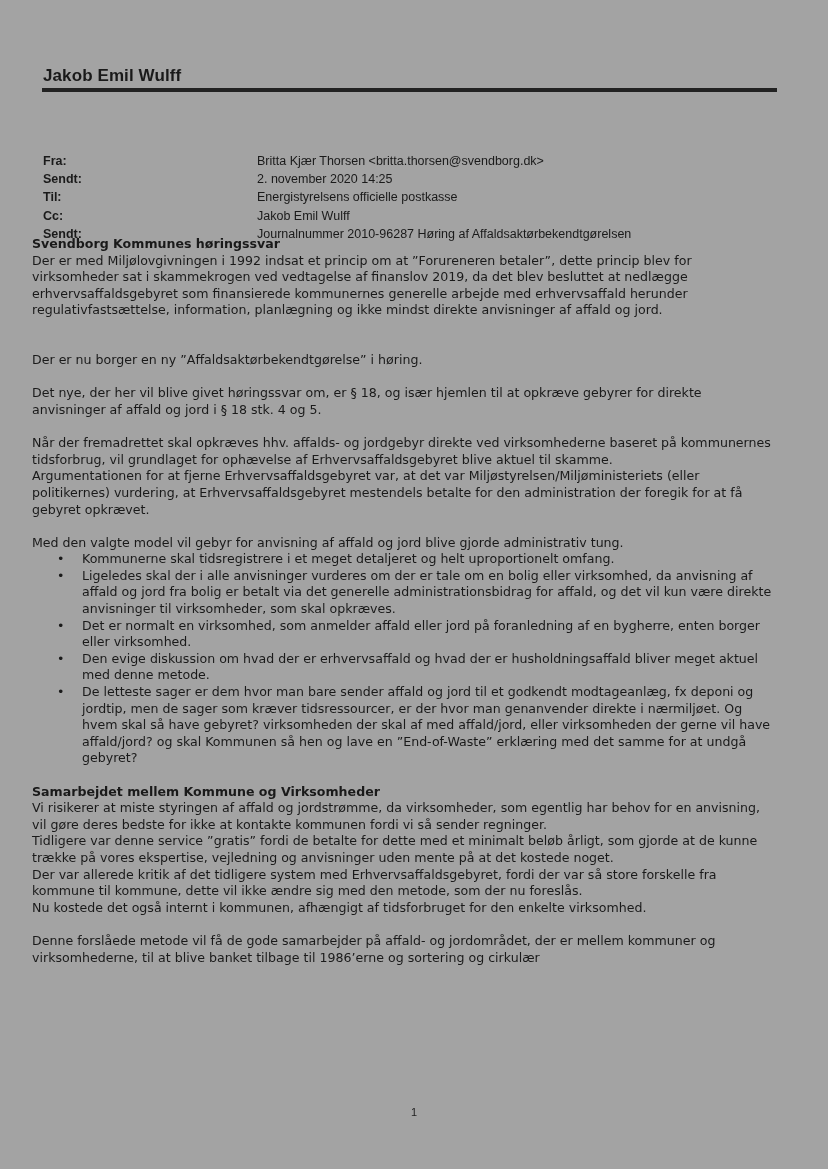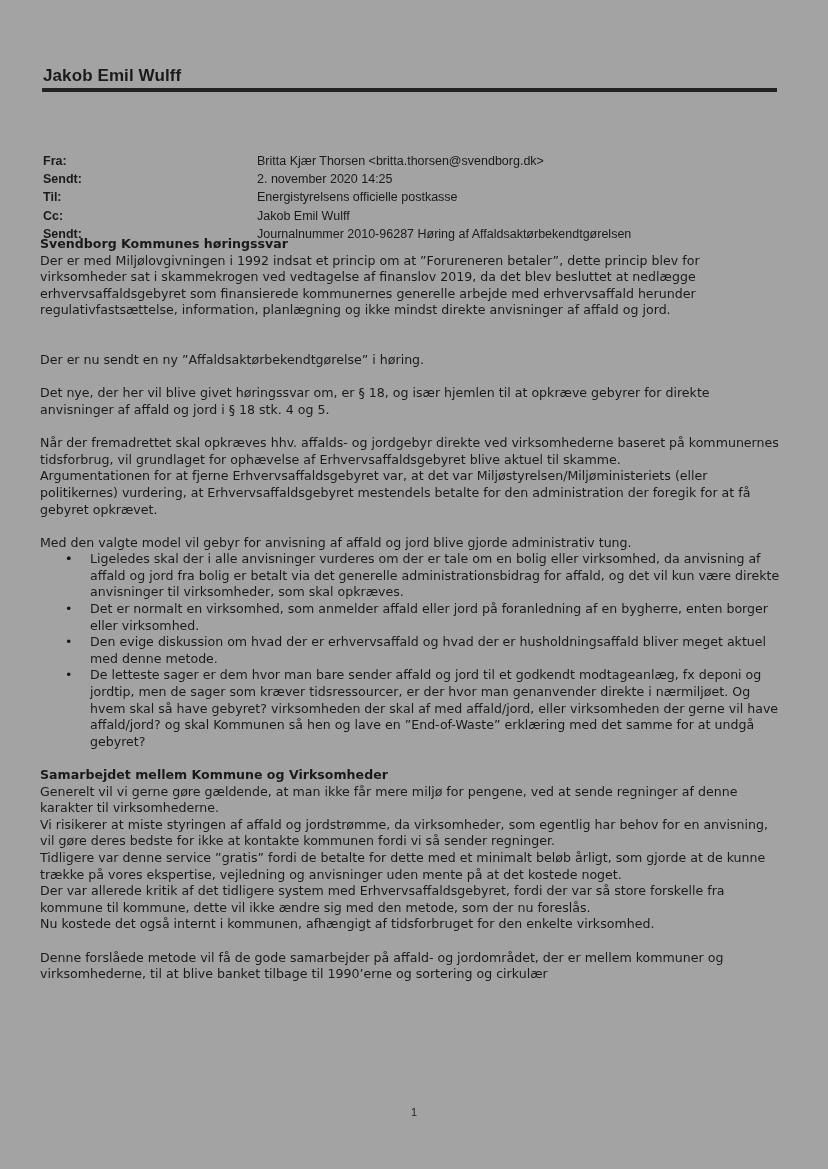--- a/index.html
+++ b/index.html
@@ -14,21 +14,21 @@
     position: absolute; left: 42px; top: 88px; width: 735px; height: 4px; background: #222;
   }
   .headers {
     position: absolute; left: 43px; top: 113px; width: 740px;
     font-family: Liberation Sans, sans-serif; font-size: 12.5px; line-height: 18.2px; margin-top: 39px;
   }
   .hrow { display: flex; }
   .hlabel { width: 214px; font-weight: bold; flex: none; }
   .hvalue { flex: 1; white-space: nowrap; }
   .body {
-    position: absolute; left: 40px; top: 236px; width: 740px;
+    position: absolute; left: 32px; top: 236px; width: 740px;
     font-family: "DejaVu Sans", sans-serif; font-size: 12.6px; line-height: 16.6px; color: #1a1a1a;
   }
   .body p { margin: 0; }
   .gap { height: 16.6px; }
   .section-heading { font-weight: bold; }
   ul.bullets { margin: 0; padding: 0; list-style: none; }
   ul.bullets li { position: relative; padding-left: 50px; }
   ul.bullets li .bullet { position: absolute; left: 25px; top: 0; }
   .page-number {
     position: absolute; left: 0; width: 828px; top: 1106px; text-align: center;
@@ -64,54 +64,54 @@
       <span class="hlabel">Sendt:</span>
       <span class="hvalue">Journalnummer 2010-96287 Høring af Affaldsaktørbekendtgørelsen</span>
     </div>
   </div>
 
   <div class="body">
     <p class="section-heading">Svendborg Kommunes høringssvar</p>
     <p>Der er med Miljølovgivningen i 1992 indsat et princip om at ”Forureneren betaler”, dette princip blev for virksomheder sat i skammekrogen ved vedtagelse af finanslov 2019, da det blev besluttet at nedlægge erhvervsaffaldsgebyret som finansierede kommunernes generelle arbejde med erhvervsaffald herunder regulativfastsættelse, information, planlægning og ikke mindst direkte anvisninger af affald og jord.</p>
     <div class="gap"></div>
     <div class="gap"></div>
-    <p>Der er nu sendt en ny ”Affaldsaktørbekendtgørelse” i høring.</p>
+    <p>Der er nu borger en ny ”Affaldsaktørbekendtgørelse” i høring.</p>
     <div class="gap"></div>
     <p>Det nye, der her vil blive givet høringssvar om, er § 18, og især hjemlen til at opkræve gebyrer for direkte anvisninger af affald og jord i § 18 stk. 4 og 5.</p>
     <div class="gap"></div>
     <p>Når der fremadrettet skal opkræves hhv. affalds- og jordgebyr direkte ved virksomhederne baseret på kommunernes tidsforbrug, vil grundlaget for ophævelse af Erhvervsaffaldsgebyret blive aktuel til skamme.</p>
     <p>Argumentationen for at fjerne Erhvervsaffaldsgebyret var, at det var Miljøstyrelsen/Miljøministeriets (eller politikernes) vurdering, at Erhvervsaffaldsgebyret mestendels betalte for den administration der foregik for at få gebyret opkrævet.</p>
     <div class="gap"></div>
     <p>Med den valgte model vil gebyr for anvisning af affald og jord blive gjorde administrativ tung.</p>
     <ul class="bullets">
       <li>
         <span class="bullet">•</span>
+        <span>Kommunerne skal tidsregistrere i et meget detaljeret og helt uproportionelt omfang.</span>
       </li>
       <li>
         <span class="bullet">•</span>
         <span>Ligeledes skal der i alle anvisninger vurderes om der er tale om en bolig eller virksomhed, da anvisning af affald og jord fra bolig er betalt via det generelle administrationsbidrag for affald, og det vil kun være direkte anvisninger til virksomheder, som skal opkræves.</span>
       </li>
       <li>
         <span class="bullet">•</span>
         <span>Det er normalt en virksomhed, som anmelder affald eller jord på foranledning af en bygherre, enten borger eller virksomhed.</span>
       </li>
       <li>
         <span class="bullet">•</span>
         <span>Den evige diskussion om hvad der er erhvervsaffald og hvad der er husholdningsaffald bliver meget aktuel med denne metode.</span>
       </li>
       <li>
         <span class="bullet">•</span>
         <span>De letteste sager er dem hvor man bare sender affald og jord til et godkendt modtageanlæg, fx deponi og jordtip, men de sager som kræver tidsressourcer, er der hvor man genanvender direkte i nærmiljøet. Og hvem skal så have gebyret? virksomheden der skal af med affald/jord, eller virksomheden der gerne vil have affald/jord? og skal Kommunen så hen og lave en ”End-of-Waste” erklæring med det samme for at undgå gebyret?</span>
       </li>
     </ul>
     <div class="gap"></div>
     <p class="section-heading">Samarbejdet mellem Kommune og Virksomheder</p>
-    <p>Generelt vil vi gerne gøre gældende, at man ikke får mere miljø for pengene, ved at sende regninger af denne karakter til virksomhederne.</p>
     <p>Vi risikerer at miste styringen af affald og jordstrømme, da virksomheder, som egentlig har behov for en anvisning, vil gøre deres bedste for ikke at kontakte kommunen fordi vi så sender regninger.</p>
     <p>Tidligere var denne service ”gratis” fordi de betalte for dette med et minimalt beløb årligt, som gjorde at de kunne trække på vores ekspertise, vejledning og anvisninger uden mente på at det kostede noget.</p>
     <p>Der var allerede kritik af det tidligere system med Erhvervsaffaldsgebyret, fordi der var så store forskelle fra kommune til kommune, dette vil ikke ændre sig med den metode, som der nu foreslås.</p>
     <p>Nu kostede det også internt i kommunen, afhængigt af tidsforbruget for den enkelte virksomhed.</p>
     <div class="gap"></div>
-    <p>Denne forslåede metode vil få de gode samarbejder på affald- og jordområdet, der er mellem kommuner og virksomhederne, til at blive banket tilbage til 1990’erne og sortering og cirkulær</p>
+    <p>Denne forslåede metode vil få de gode samarbejder på affald- og jordområdet, der er mellem kommuner og virksomhederne, til at blive banket tilbage til 1986’erne og sortering og cirkulær</p>
   </div>
 
   <div class="page-number">1</div>
 </div>
 
 </body></html>

